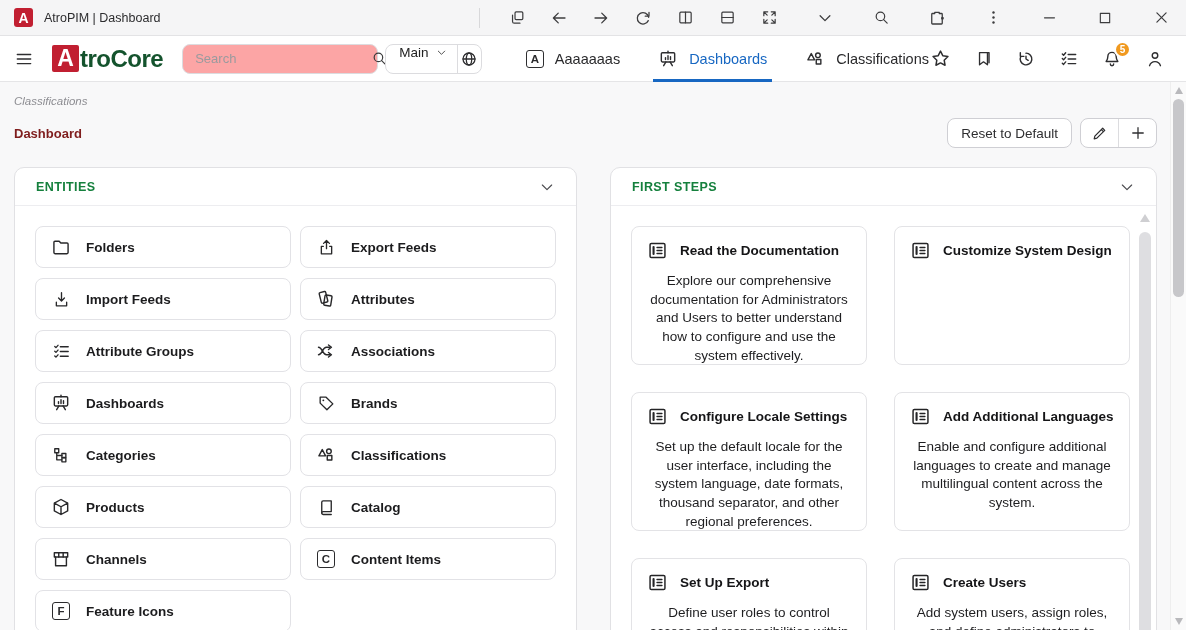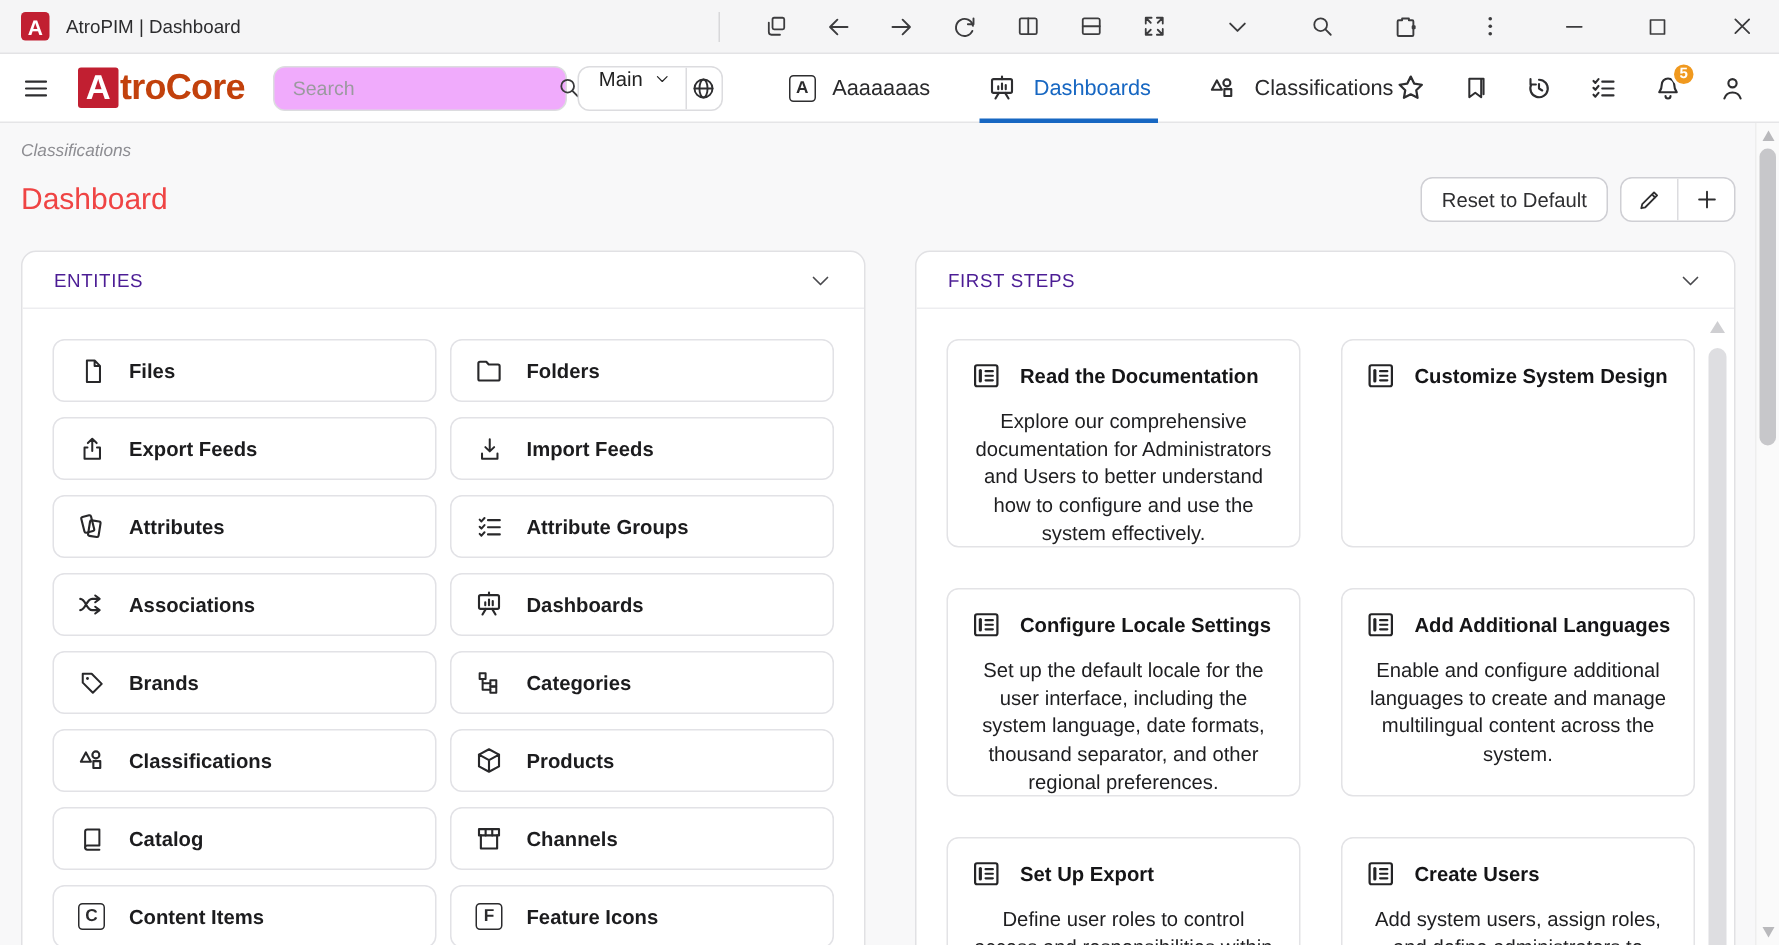--- a/index.html
+++ b/index.html
@@ -14,22 +14,22 @@
   .tb-controls { margin-left:auto; display:flex; align-items:center; gap:24px; color:#3c3c3e; }
   .tb-controls .btn { width:18px; height:18px; display:flex; align-items:center; justify-content:center; cursor:default; }
   .tb-divider { width:1px; height:20px; background:#d8d8da; margin-right:4px; }
   .gap-lg { margin-left:14px; }
 
   
   .appbar { height:46px; background:#fff; border-bottom:1px solid #e5e5e7; display:flex; align-items:center; padding:0 14px 0 14px; position:relative; }
   .hamburger { color:#2e2e30; margin-right:18px; }
   .logo { display:flex; align-items:center; }
   .logo-mark { width:27px; height:27px; background:#c11f31; color:#fff; font-weight:bold; font-size:23px; display:flex; align-items:center; justify-content:center; border-radius:2px; }
-  .logo-text { font-size:24px; font-weight:bold; color:#c2410c; letter-spacing:-0.5px; margin-left:1px; }
-  .search-box { margin-left:19px; width:196px; height:30px; background:#f0abfc; border:1px solid #dcdcdf; border-radius:8px; display:flex; align-items:center; padding:0 10px 0 12px; }
+  .logo-text { font-size:24px; font-weight:bold; color:#14532d; letter-spacing:-0.5px; margin-left:1px; }
+  .search-box { margin-left:19px; width:196px; height:30px; background:#fca5a5; border:1px solid #dcdcdf; border-radius:8px; display:flex; align-items:center; padding:0 10px 0 12px; }
   .search-box input { flex:1; border:none; outline:none; background:transparent; font-size:13px; color:#333; font-family:inherit; }
   .search-box input::placeholder { color:#9a9a9e; }
   .search-box .sicon { color:#3a3a3c; }
   .site-group { margin-left:7px; height:30px; display:flex; align-items:stretch; border:1px solid #dcdcdf; border-radius:8px; overflow:hidden; background:#fff; }
   .site-main { display:flex; align-items:center; gap:8px; padding:0 10px 12px 13px; font-size:13.5px; color:#222; }
   .site-div { width:1px; background:#dcdcdf; }
   .site-globe { width:39px; display:flex; align-items:center; justify-content:center; color:#2e2e30; }
   .tabs { display:flex; align-items:stretch; gap:38px; margin-left:44px; height:46px; }
   .tab { display:flex; align-items:center; gap:11px; font-size:14.5px; color:#2a2a2c; position:relative; cursor:default; }
   .tab .boxed { border-color:#2e2e30; }
@@ -38,33 +38,33 @@
   .tab-icon { color:#2e2e30; }
   .boxed { width:18px; height:18px; border:1.8px solid #2b2b2d; border-radius:3px; font-size:11.5px; font-weight:bold; color:#2b2b2d; display:flex; align-items:center; justify-content:center; }
   .app-actions { margin-left:auto; display:flex; align-items:center; gap:21px; color:#2e2e30; padding-right:6px; }
   .app-actions .abtn { width:22px; height:22px; display:flex; align-items:center; justify-content:center; position:relative; }
   .badge { position:absolute; top:-7px; right:-8px; min-width:17px; height:17px; border-radius:9px; background:#f0991f; color:#fff; font-size:10px; font-weight:bold; display:flex; align-items:center; justify-content:center; border:2px solid #fff; padding:0 3px; }
 
   
   .content { height:548px; background:#f8f8f9; position:relative; overflow:hidden; }
   .breadcrumb { padding:13px 0 0 14px; font-size:11.5px; font-style:italic; color:#8d8d92; }
   .page-head { display:flex; align-items:center; margin-top:11px; padding:0 29px 0 14px; }
-  .page-title { font-size:20px; color:#ef4444; font-weight:normal; }
+  .page-title { font-size:13px; color:#7f1d1d; font-weight:bold; }
   .head-actions { margin-left:auto; display:flex; gap:8px; }
   .btn-plain { height:30px; background:#fff; border:1px solid #cfcfd4; border-radius:8px; font-size:13.5px; color:#2e2e30; padding:0 13px; display:flex; align-items:center; font-family:inherit; }
   .icon-group { height:30px; background:#fff; border:1px solid #cfcfd4; border-radius:8px; display:flex; overflow:hidden; }
   .icon-group .cell { width:37px; display:flex; align-items:center; justify-content:center; color:#2e2e30; }
   .icon-group .gdiv { width:1px; background:#dcdcdf; }
 
   .panels { display:flex; gap:33px; margin-top:19px; padding-left:14px; }
   .panel { background:#fff; border:1px solid #e1e1e4; border-radius:10px; }
   .panel-entities { width:563px; height:620px; }
   .panel-steps { width:547px; height:620px; position:relative; }
   .panel-head { height:38px; display:flex; align-items:center; padding:0 21px; border-bottom:1px solid #ededf0; }
-  .panel-title { font-size:12.5px; font-weight:normal; letter-spacing:0.4px; color:#4c1d95; }
+  .panel-title { font-size:12.5px; font-weight:bold; letter-spacing:0.4px; color:#15803d; }
   .panel-chevron { margin-left:auto; color:#4a4a4e; }
 
   .egrid { padding:20px 20px; display:grid; grid-template-columns:1fr 1fr; gap:10px 9px; grid-auto-rows:42px; }
   .ebtn { background:#fff; border:1px solid #e2e2e6; border-radius:8px; display:flex; align-items:center; gap:15px; padding:0 15px; font-size:13.5px; font-weight:bold; color:#1c1c1e; cursor:default; }
   .ebtn .eicon { color:#28282a; width:20px; height:20px; flex:0 0 20px; display:flex; align-items:center; justify-content:center; }
 
   .cards { padding:20px 26px 0 20px; display:grid; grid-template-columns:1fr 1fr; gap:27px; grid-template-rows:139px 139px 106px;text-align:center; }
   .card { background:#fff; border:1px solid #e3e3e6; border-radius:8px; padding:13px 15px; overflow:hidden; cursor:default; }
   .card-head { display:flex; align-items:center; gap:12px; }
   .card-title { font-size:13.5px; font-weight:bold; color:#151517; }
@@ -298,28 +298,20 @@
     <div class="panel panel-entities">
       <div class="panel-head">
         <div class="panel-title">ENTITIES</div>
         <div class="panel-chevron">
             <svg class="ic" width="16" height="16" viewBox="0 0 24 24" stroke-width="2">
               <path d="M5 9l7 7 7-7"></path>
             </svg>
           </div>
       </div>
       <div class="egrid">
-        <div class="ebtn">
-            <span class="eicon">
-              <svg class="ic" width="19" height="19" viewBox="0 0 24 24">
-                <path d="M7.5 3h6.5l4.5 4.5V21h-11z M14 3v4.5h4.5"></path>
-              </svg>
-            </span>
-            <span>Files</span>
-          </div>
         <div class="ebtn">
             <span class="eicon">
               <svg class="ic" width="20" height="20" viewBox="0 0 24 24">
                 <path d="M3.5 6.3a1.3 1.3 0 0 1 1.3-1.3h5l2 2.2h7.4a1.3 1.3 0 0 1 1.3 1.3v10.2a1.3 1.3 0 0 1-1.3 1.3H4.8a1.3 1.3 0 0 1-1.3-1.3z"></path>
               </svg>
             </span>
             <span>Folders</span>
           </div>
         <div class="ebtn">
             <span class="eicon">

